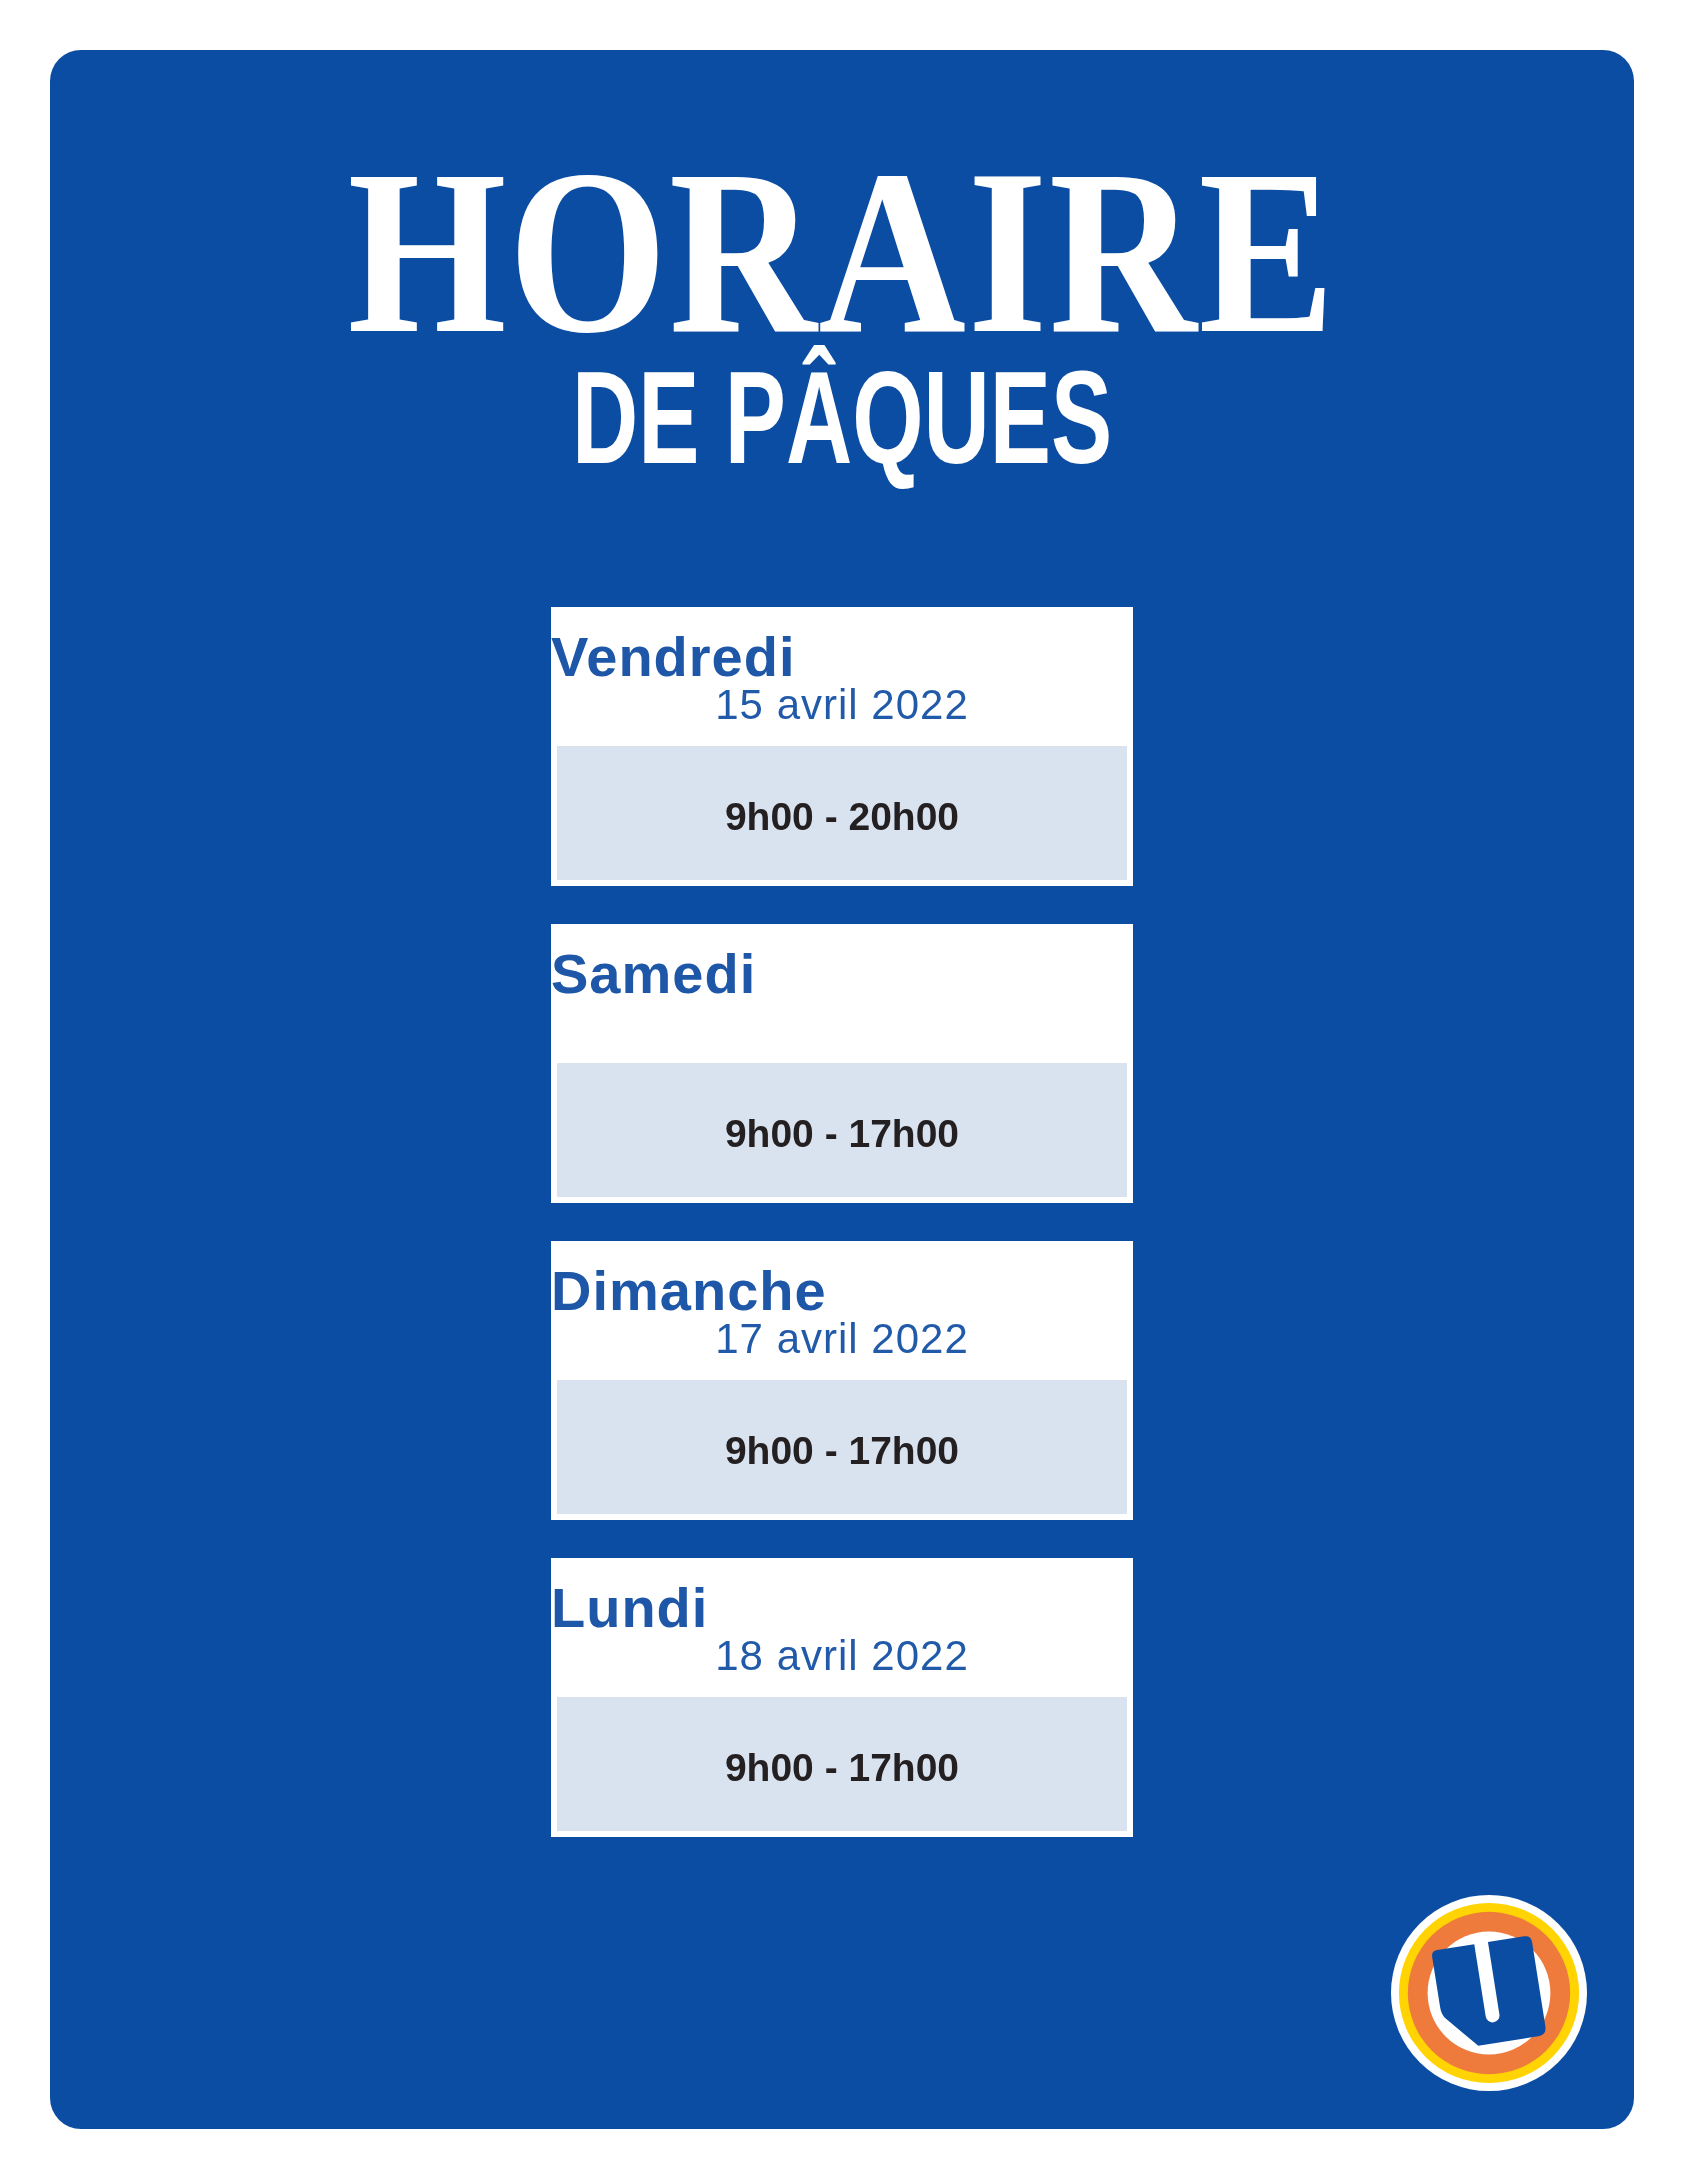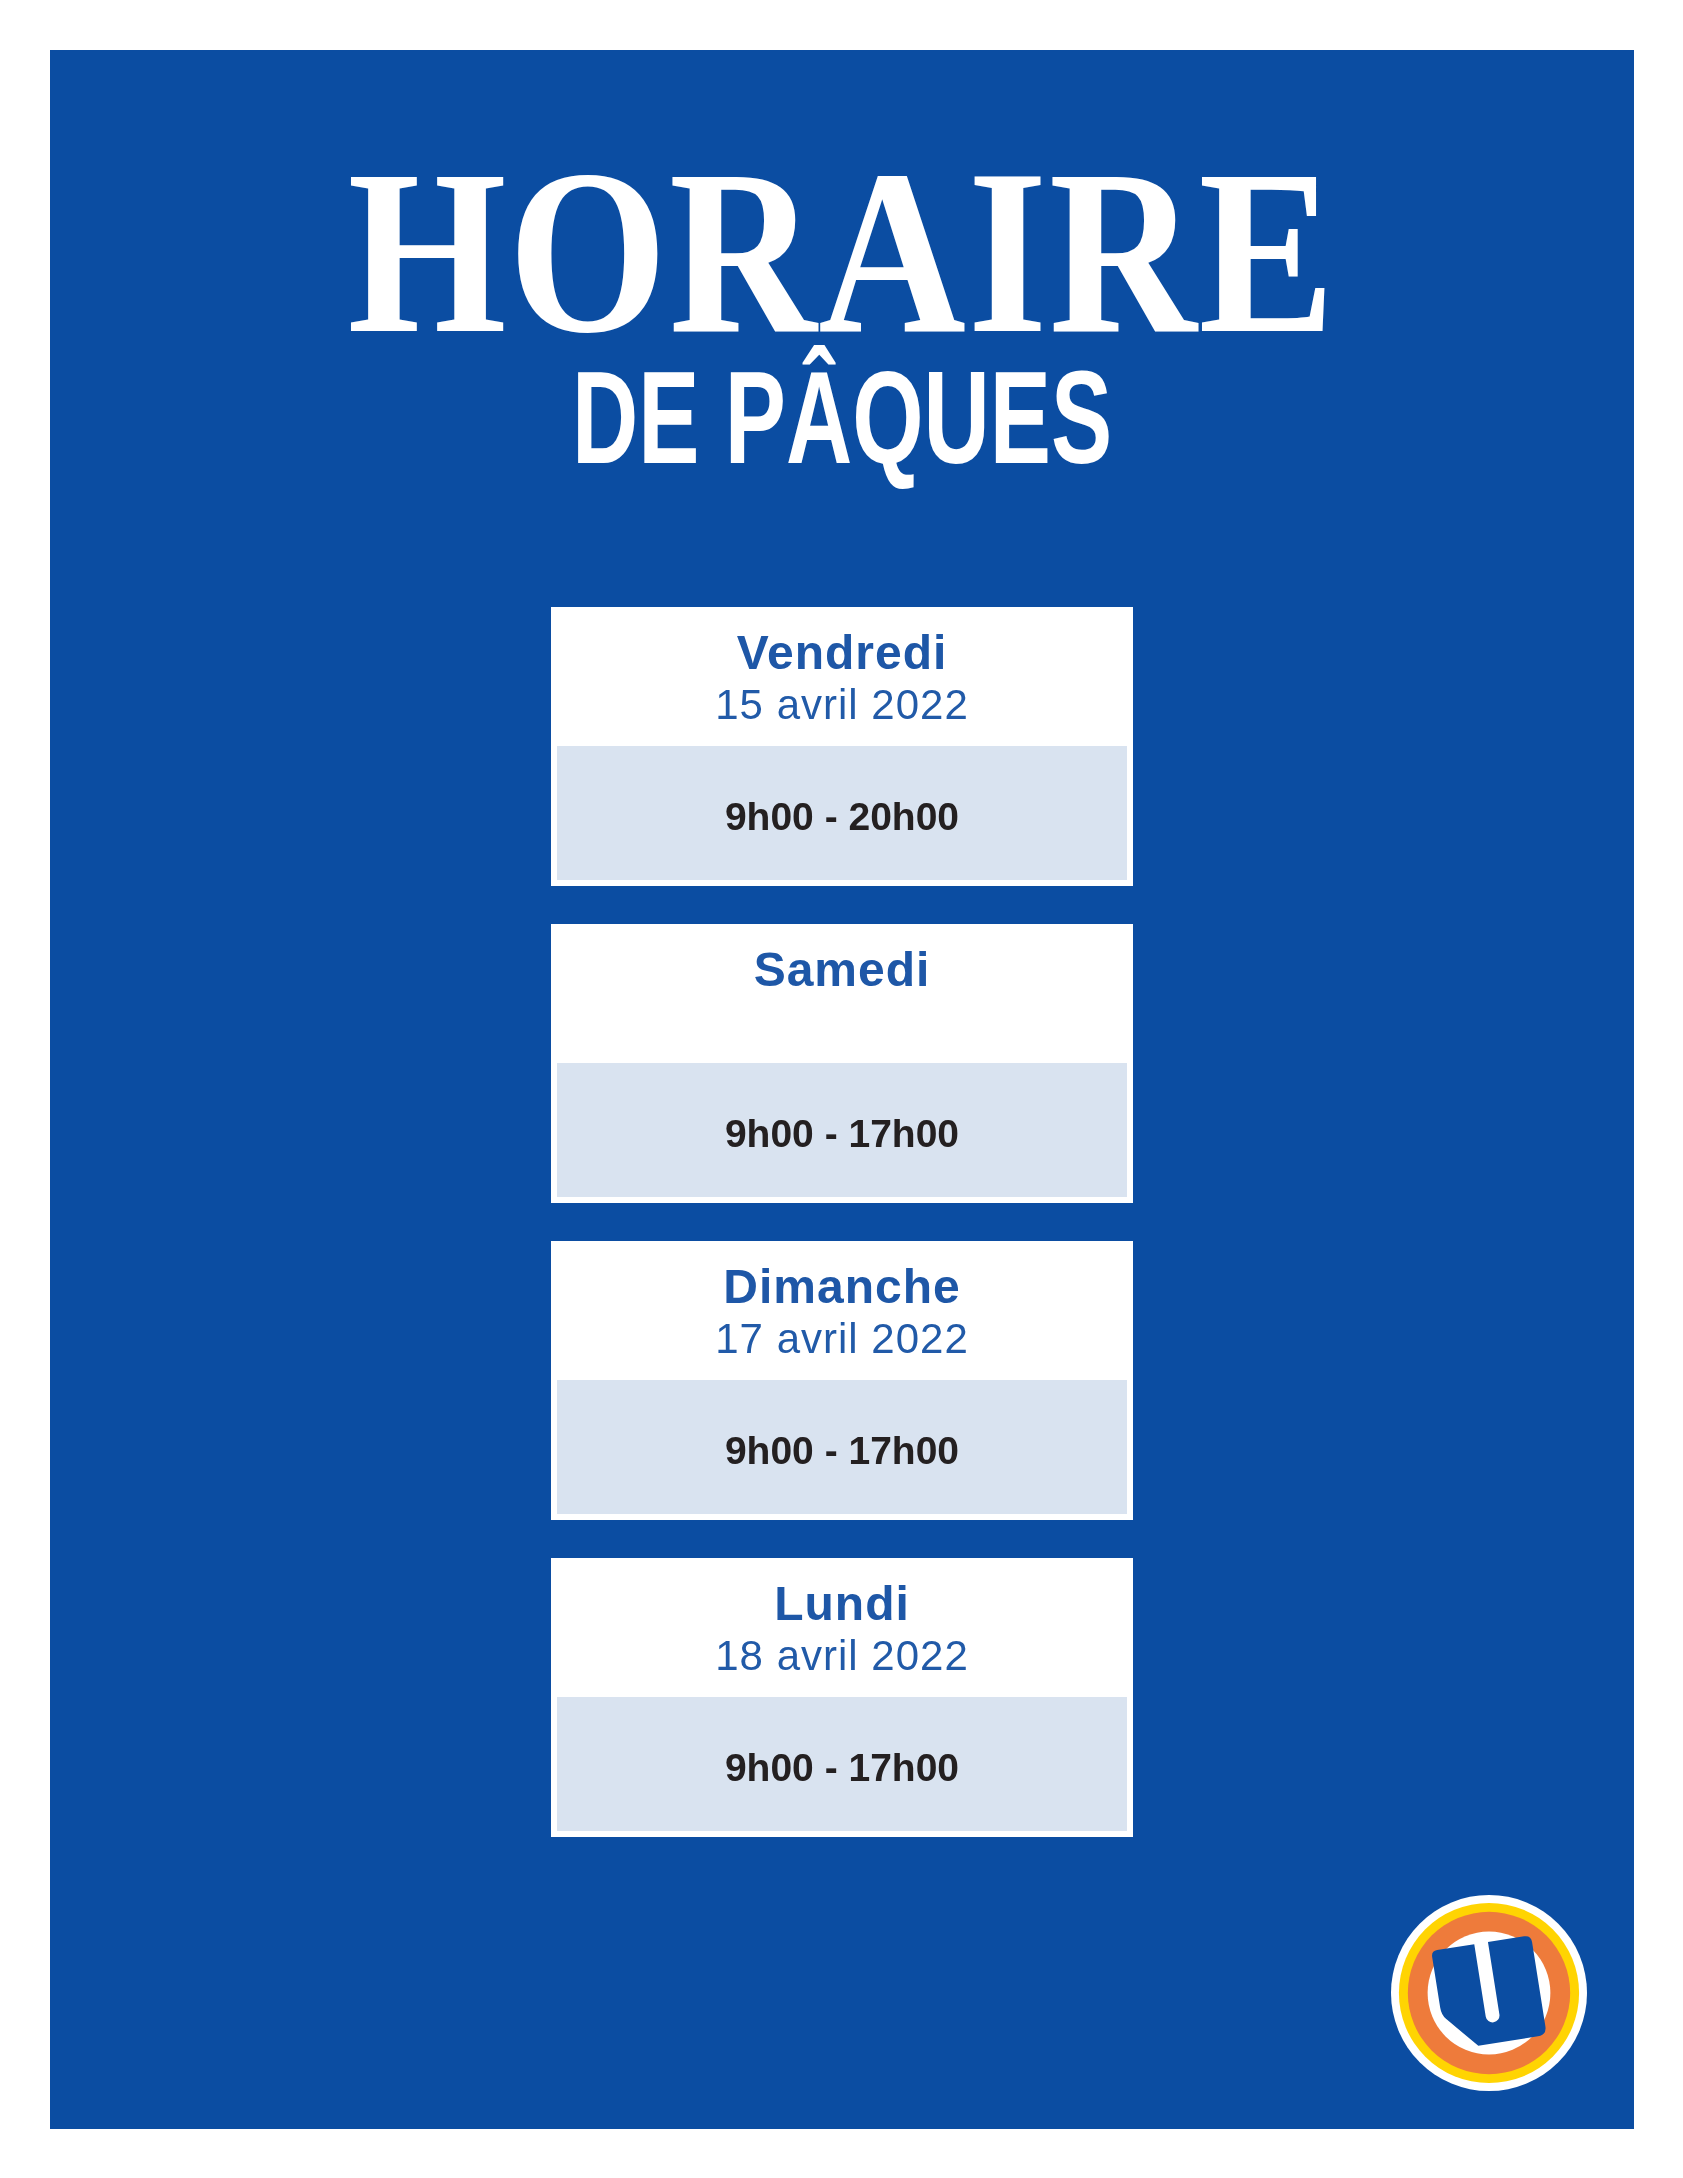--- a/index.html
+++ b/index.html
@@ -8,21 +8,21 @@
     --day-blue:#1e57a7;
     --date-blue:#215aa8;
     --time-black:#242021;
     --logo-orange:#ee7b3b;
     --logo-yellow:#ffd402;
     --white:#ffffff;
   }
   html,body{margin:0;padding:0;}
   body{width:1683px;height:2178px;background:#ffffff;font-family:"Liberation Sans",sans-serif;}
   .page{position:relative;width:1683px;height:2178px;background:#ffffff;overflow:hidden;}
-  .panel{position:absolute;left:50px;top:50px;width:1584px;height:2079px;background:var(--bg-blue);}
+  .panel{position:absolute;left:50px;top:50px;width:1584px;height:2079px;background:var(--bg-blue);border-radius:31px;}
 
   
   .title-main{
     position:absolute;left:0;right:0;top:85px;margin:0;
     text-align:center;color:var(--white);
     font-family:"Liberation Serif",serif;font-weight:bold;
     font-size:235px;line-height:1;letter-spacing:2px;
     transform:scaleX(0.87);transform-origin:50% 50%;
     white-space:nowrap;
   }
@@ -39,21 +39,21 @@
   .card{
     position:absolute;left:501px;width:582px;height:279px;
     background:var(--white);
   }
   .card-1{top:557px;}
   .card-2{top:874px;}
   .card-3{top:1191px;}
   .card-4{top:1508px;}
   .card .day{
     position:absolute;top:22px;left:0;right:0;
-    text-align:center;font-weight:bold;font-size:48px;line-height:1;
+    font-weight:bold;font-size:56px;line-height:1;
     letter-spacing:1px;color:var(--day-blue);
   }
   .card .date{
     position:absolute;top:77px;left:0;right:0;
     text-align:center;font-weight:normal;font-size:42px;line-height:1;
     letter-spacing:1px;color:var(--date-blue);
   }
   .card .band{
     position:absolute;left:6px;right:6px;top:139px;bottom:6px;
     background:var(--band-blue);

